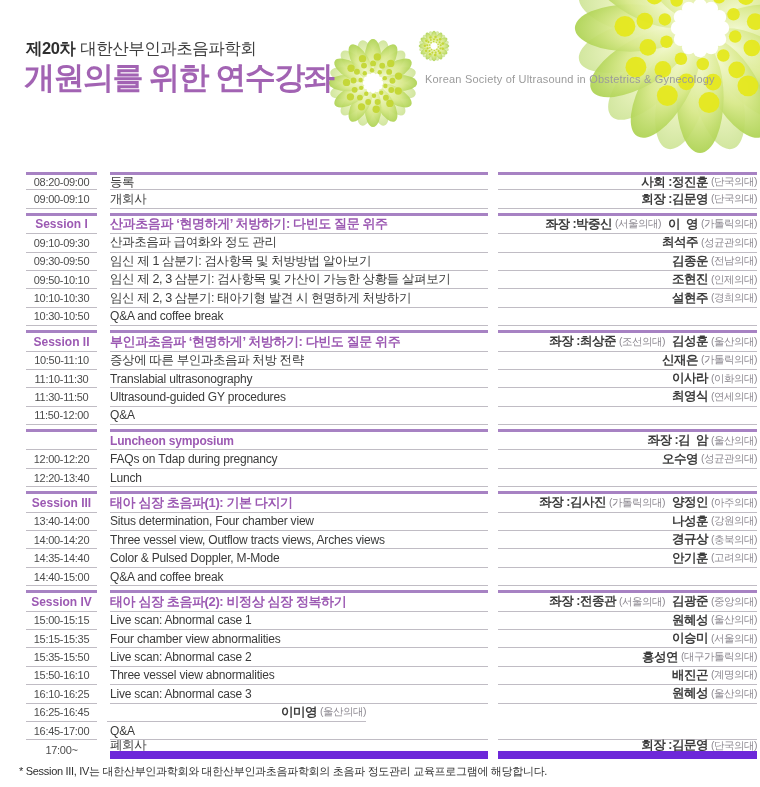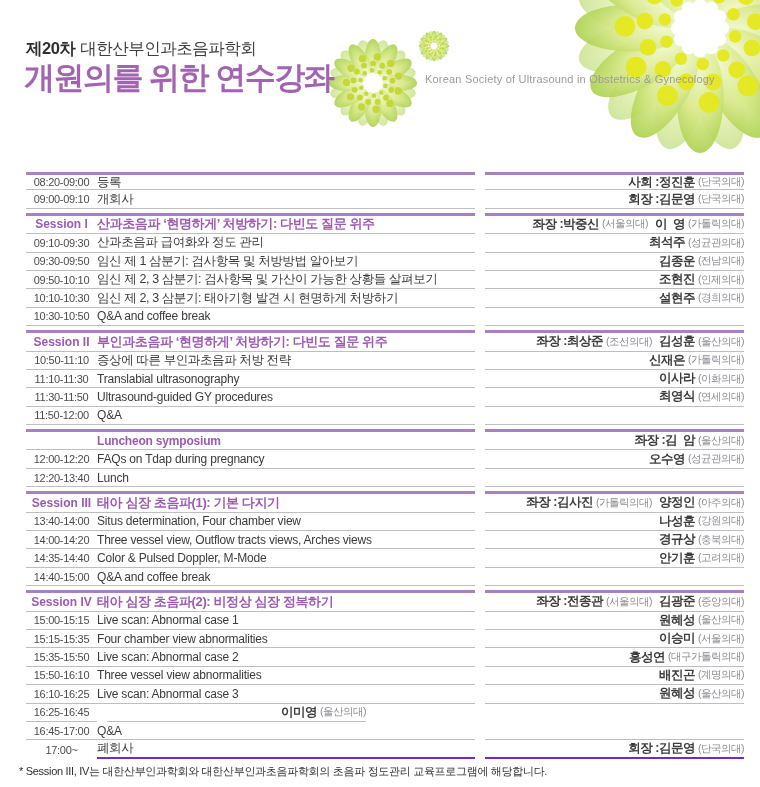--- a/index.html
+++ b/index.html
@@ -15,31 +15,31 @@
   .infoblock{position:absolute;left:26px;top:116px;font-size:12.5px;color:#4e4e4e;line-height:17px;}
   .infoline{white-space:nowrap;}
   .infoline .lab{font-weight:bold;color:#3a3a3a;}
   .infoline.credit, .infoline.credit .lab{color:#9c51ad;font-weight:bold;}
 
   
   .table{position:absolute;left:0;top:172px;width:760px;}
   .trow{display:flex;align-items:flex-end;}
   .c{display:flex;align-items:center;border-bottom:1px solid #c0bcc4;box-sizing:border-box;}
   .c.time{width:71px;margin-left:26px;justify-content:center;font-size:11px;color:#4c4c4c;letter-spacing:-0.3px;}
-  .c.topic{width:378px;font-size:12.5px;color:#3a3a3a;letter-spacing:-0.4px;white-space:nowrap;overflow:hidden;}
+  .c.topic{width:378px;margin-left:13px;font-size:12.5px;color:#3a3a3a;letter-spacing:-0.4px;white-space:nowrap;overflow:hidden;}
   .c.right{width:259px;margin-left:10px;justify-content:flex-end;font-size:12.5px;color:#3a3a3a;white-space:nowrap;}
   .item .c{height:18.4px;}
   .trow.first .c{border-top:3px solid #a océ82c3;}
   .trow.first .c{border-top:3px solid #a782c3;}
   .session{margin-top:4px;}
   .session .c{height:21.4px;border-top:3px solid #a782c3;}
   .session .c.time{color:#9c5ab3;font-weight:bold;font-size:12px;letter-spacing:0;}
   .session .c.topic{color:#9c5ab3;font-weight:bold;font-size:13px;}
   .c.topic.en{font-size:12px;letter-spacing:-0.2px;}
-  .last .c.topic,.last .c.right{border-bottom:2px solid #6d28d9;}
+  .last .c.topic,.last .c.right{border-bottom:8px solid #6d28d9;}
   .last .c.time{border-bottom:none;}
   .prefix{font-weight:bold;color:#3c3c3c;letter-spacing:-0.5px;}
   .pname{font-weight:bold;color:#3c3c3c;letter-spacing:-0.5px;}
   .pname.nth{margin-left:7px;}
   .affil{font-size:10.5px;color:#8e8a92;margin-left:3px;letter-spacing:-0.5px;}
 
   .footnote{position:absolute;left:19px;top:764px;font-size:11px;color:#2e2e2e;letter-spacing:-0.3px;white-space:nowrap;}
 </style>
 </head>
 <body>

